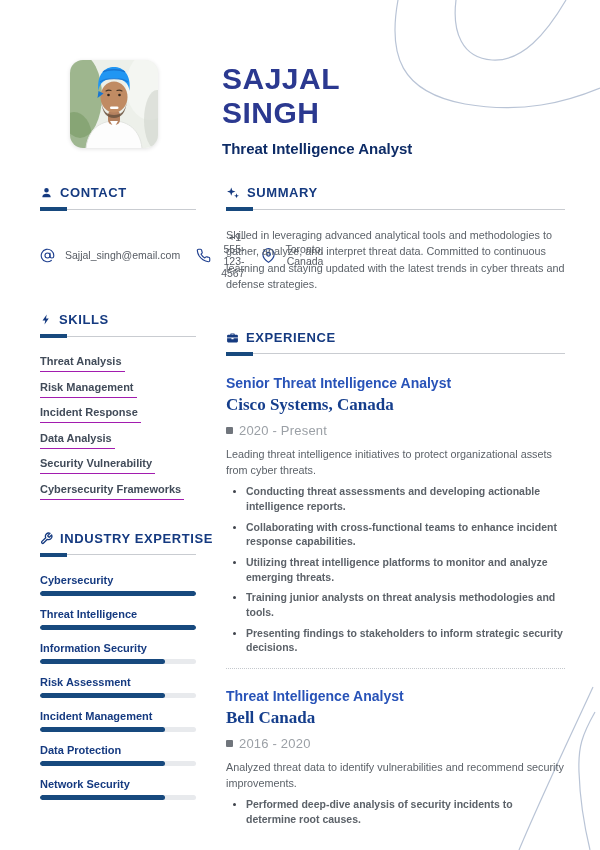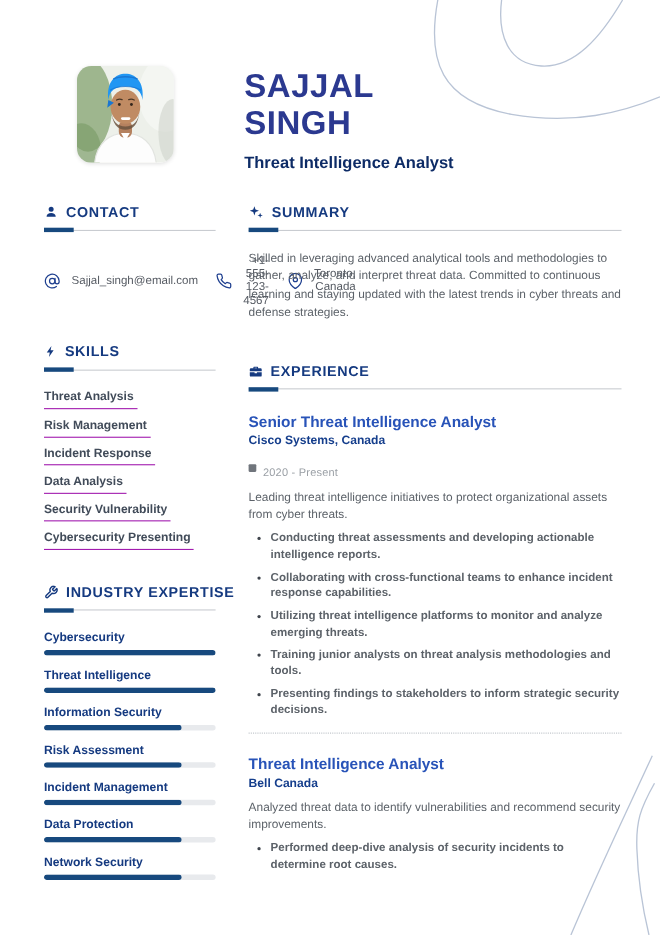--- a/index.html
+++ b/index.html
@@ -67,24 +67,24 @@
 
   
   .sec-summary { margin-bottom:38px; }
   .summary-text { margin-top:16px; }
   .summary-text p { font-size:10.8px; line-height:1.5; color:#5c6269; }
   .summary-text p + p { margin-top:13px; }
 
   
   .job { margin-top:19px; }
   .job-title { font-size:14px; font-weight:700; color:var(--job_blue,#2853b8); }
-  .job-company { margin-top:4px; font-size:11px; font-weight:700; color:var(--company_blue,#153e8c); }
+  .job-company { margin-top:4px; font-size:17px; font-weight:700; color:var(--company_blue,#153e8c);font-family:Liberation Serif, serif; }
   .job-dates { margin-top:8px; display:flex; align-items:center; gap:6px; }
   .date-sq { width:7px; height:7px; border-radius:1px; background:#70757c; flex:none; }
-  .job-dates .txt { font-size:10px; color:#9ba0a6; letter-spacing:0.2px;margin-top:10px; }
+  .job-dates .txt { font-size:13px; color:#9ba0a6; letter-spacing:0.2px; }
   .job-desc { margin-top:9px; font-size:10.8px; line-height:1.45; color:#5c6269; }
   .job-bullets { margin:6px 0 0 6px; padding-left:14px;font-weight:bold; }
   .job-bullets li { font-size:10.5px; line-height:1.4; color:#5c6269; margin-bottom:6px; }
   .job-bullets li::marker { color:#3f444c; font-size:10px; }
   .job-divider { border:none; border-top:1px dotted #c4c8cd; margin:13px 0 2px 0; }
 </style>
 </head>
 <body>
 
 <div class="page">
@@ -174,21 +174,21 @@
           </svg>
           <span class="ttl">SKILLS</span>
         </div>
         <div class="rule"></div>
         <ul class="skill-list">
           <li>Threat Analysis</li>
           <li>Risk Management</li>
           <li>Incident Response</li>
           <li>Data Analysis</li>
           <li>Security Vulnerability</li>
-          <li>Cybersecurity Presenting</li>
+          <li>Cybersecurity Frameworks</li>
         </ul>
       </section>
 
       <section class="sec-expertise">
         <div class="sec-head">
           <svg width="13" height="13" viewBox="0 0 24 24" fill="none" stroke="#153a80" stroke-width="2.4" stroke-linecap="round" stroke-linejoin="round">
             <path d="M14.7 6.3a1 1 0 0 0 0 1.4l1.6 1.6a1 1 0 0 0 1.4 0l3.77-3.77a6 6 0 0 1-7.94 7.94l-6.91 6.91a2.12 2.12 0 0 1-3-3l6.91-6.91a6 6 0 0 1 7.94-7.94l-3.76 3.76z"></path>
           </svg>
           <span class="ttl">INDUSTRY EXPERTISE</span>
         </div>
@@ -280,20 +280,24 @@
             <li>Training junior analysts on threat analysis methodologies and tools.</li>
             <li>Presenting findings to stakeholders to inform strategic security decisions.</li>
           </ul>
         </article>
 
         <hr class="job-divider">
 
         <article class="job">
           <div class="job-title">Threat Intelligence Analyst</div>
           <div class="job-company">Bell Canada</div>
+          <div class="job-dates">
+            <span class="date-sq"></span>
+            <span class="txt">2016 - 2020</span>
+          </div>
           <p class="job-desc">Analyzed threat data to identify vulnerabilities and recommend security improvements.</p>
           <ul class="job-bullets">
             <li>Performed deep-dive analysis of security incidents to determine root causes.</li>
 
           </ul>
         </article>
       </section>
     </main>
   </div>
 </div>

